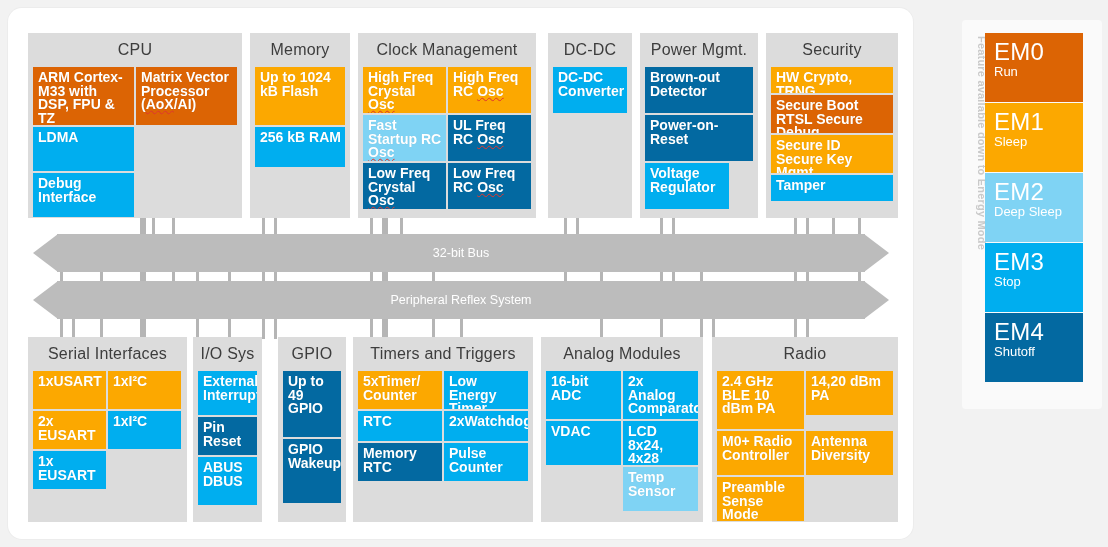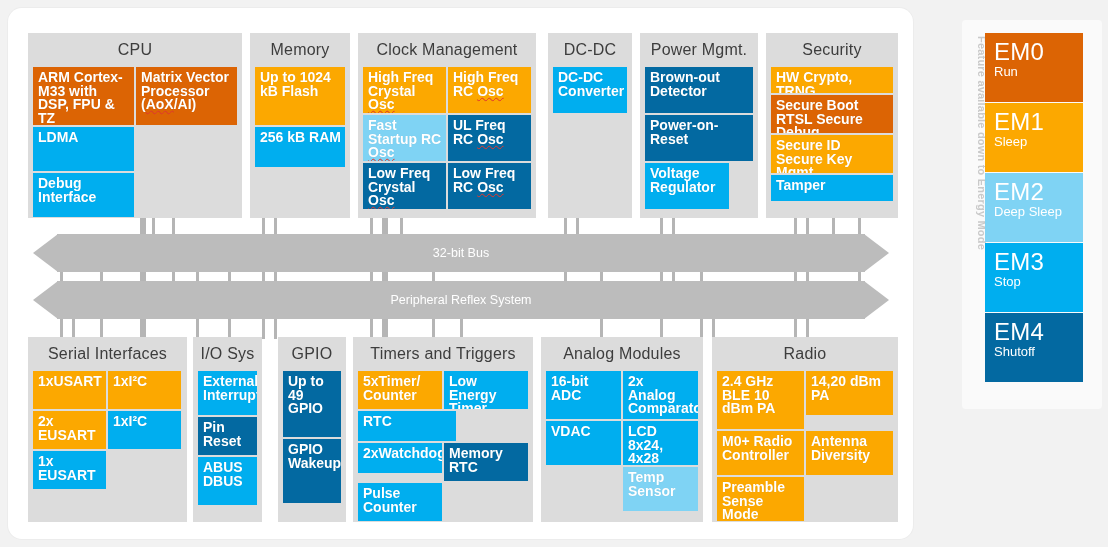--- a/index.html
+++ b/index.html
@@ -213,21 +213,21 @@
         <div class="blocks">
           <div class="blk c-navy" style="width:58px;height:66px"><span>Up to 49 GPIO</span></div>
           <div class="blk c-navy" style="width:58px;height:64px"><span>GPIO Wakeup</span></div>
         </div>
       </div>
       <div class="panel" style="left:353px;top:337px;width:180px;height:185px">
         <div class="panel-title">Timers and Triggers</div>
         <div class="blocks">
           <div class="blk c-amber" style="width:84px;height:38px"><span>5xTimer/ Counter</span></div>
           <div class="blk c-blue" style="width:84px;height:38px"><span>Low Energy Timer</span></div>
-          <div class="blk c-blue" style="width:98px;height:30px"><span>RTC</span></div>
+          <div class="blk c-blue" style="width:84px;height:30px"><span>RTC</span></div>
           <div class="blk c-blue" style="width:84px;height:30px"><span>2xWatchdog</span></div>
           <div class="blk c-navy" style="width:84px;height:38px"><span>Memory RTC</span></div>
           <div class="blk c-blue" style="width:84px;height:38px"><span>Pulse Counter</span></div>
           <div class="blk empty" style="width:84px;height:30px"></div>
         </div>
       </div>
       <div class="panel" style="left:541px;top:337px;width:162px;height:185px">
         <div class="panel-title">Analog Modules</div>
         <div class="blocks">
           <div class="blk c-blue" style="width:75px;height:48px"><span>16-bit ADC</span></div>

